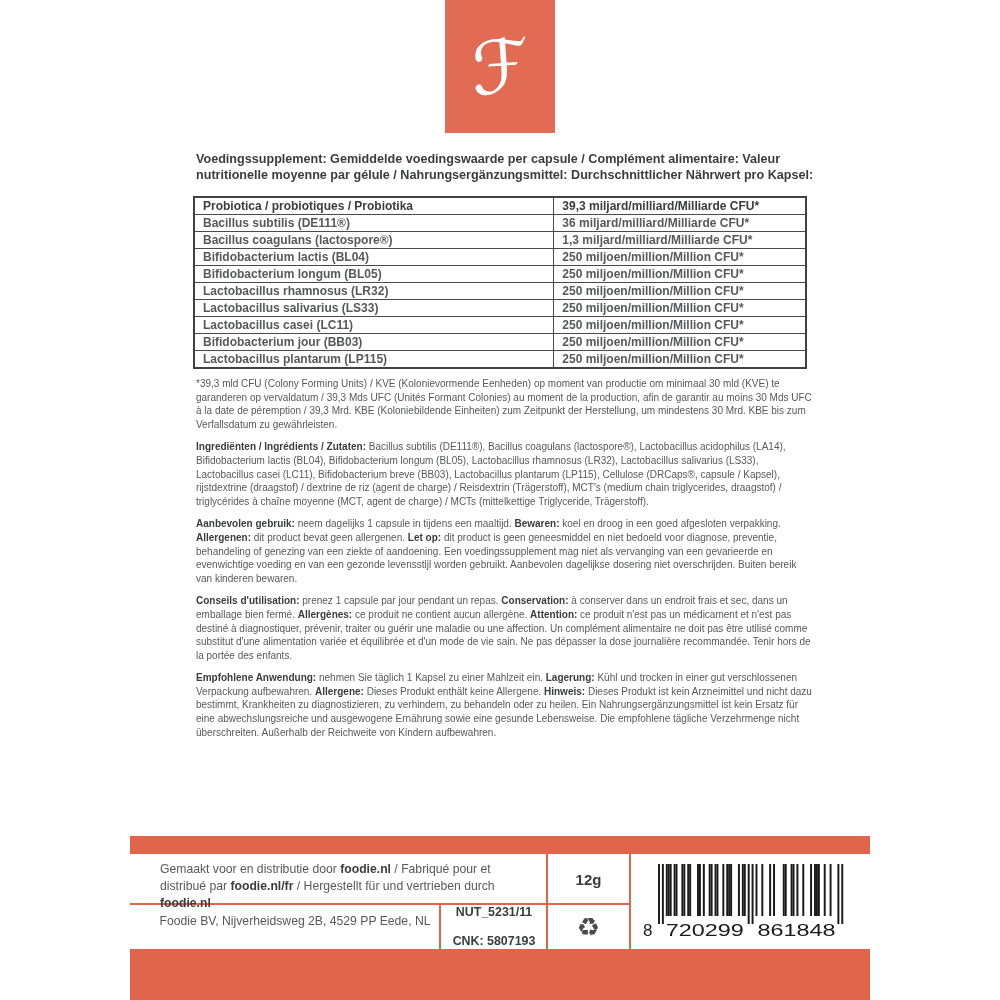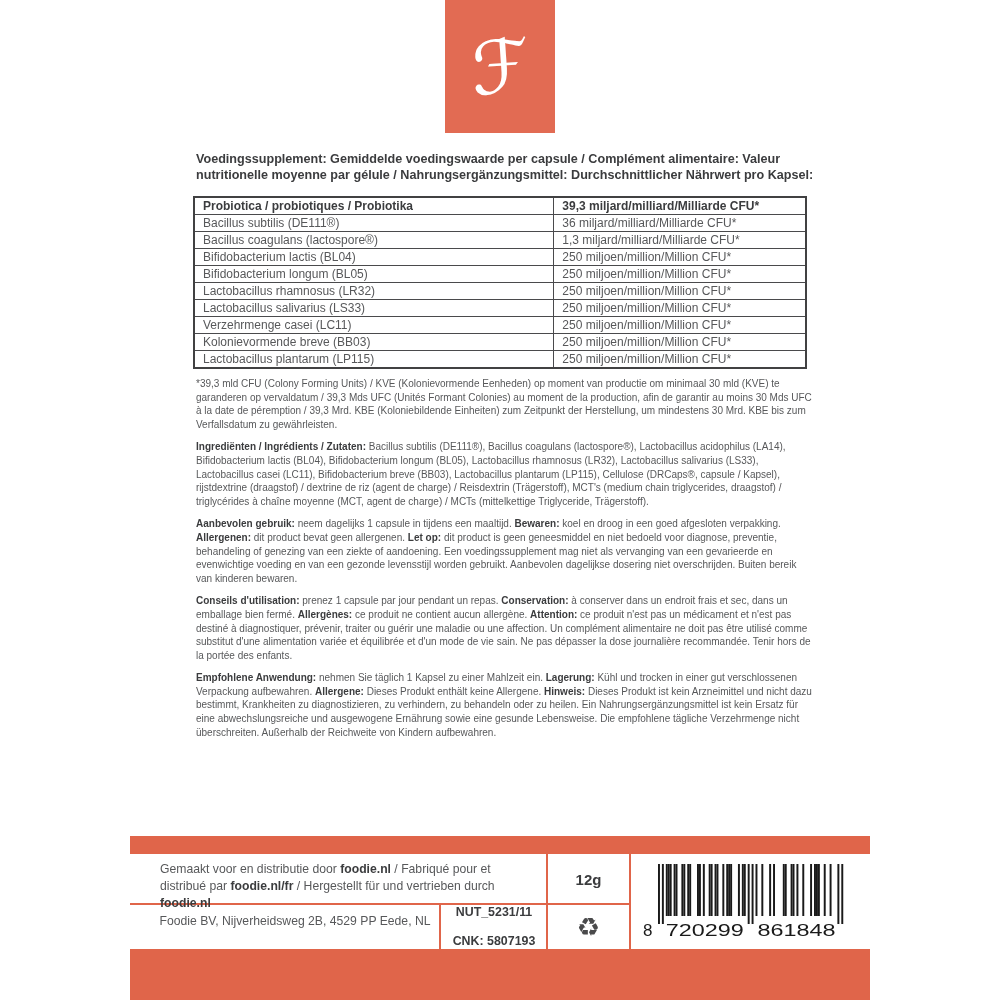--- a/index.html
+++ b/index.html
@@ -22,21 +22,21 @@
   
   .intro{position:absolute;left:196px;top:152px;width:622px;font-size:12.6px;line-height:15.8px;
          font-weight:bold;color:var(--dark);}
 
   
   table.nut{position:absolute;left:193px;top:196px;width:614px;border-collapse:collapse;
             border:2px solid var(--tborder);table-layout:fixed;}
   table.nut th,table.nut td{border:1px solid #4a4a4c;padding:1px 8px;font-size:12px;
             height:13.3px;white-space:nowrap;overflow:hidden;text-align:left;}
   table.nut th{font-weight:bold;color:var(--dark);}
-  table.nut td{font-weight:normal;color:var(--text);}
+  table.nut td{font-weight:bold;color:var(--text);}
   table.nut .col-name{width:59.3%;}
   table.nut .col-value{width:40.7%;}
 
   
   .bodytext{position:absolute;left:196px;top:377px;width:616px;color:var(--text);
             font-size:10px;line-height:13.6px;}
   .bodytext p{margin:0 0 9px 0;}
   .b{font-weight:bold;color:var(--dark);}
 
   
@@ -98,25 +98,25 @@
         </tr>
         <tr>
           <td class="col-name">Lactobacillus rhamnosus (LR32)</td>
           <td class="col-value">250 miljoen/million/Million CFU*</td>
         </tr>
         <tr>
           <td class="col-name">Lactobacillus salivarius (LS33)</td>
           <td class="col-value">250 miljoen/million/Million CFU*</td>
         </tr>
         <tr>
-          <td class="col-name">Verzehrmenge casei (LC11)</td>
-          <td class="col-value">250 miljoen/million/Million CFU*</td>
-        </tr>
-        <tr>
-          <td class="col-name">Kolonievormende breve (BB03)</td>
+          <td class="col-name">Lactobacillus casei (LC11)</td>
+          <td class="col-value">250 miljoen/million/Million CFU*</td>
+        </tr>
+        <tr>
+          <td class="col-name">Bifidobacterium jour (BB03)</td>
           <td class="col-value">250 miljoen/million/Million CFU*</td>
         </tr>
         <tr>
           <td class="col-name">Lactobacillus plantarum (LP115)</td>
           <td class="col-value">250 miljoen/million/Million CFU*</td>
         </tr>
       </tbody>
   </table>
 
   <div class="bodytext">

